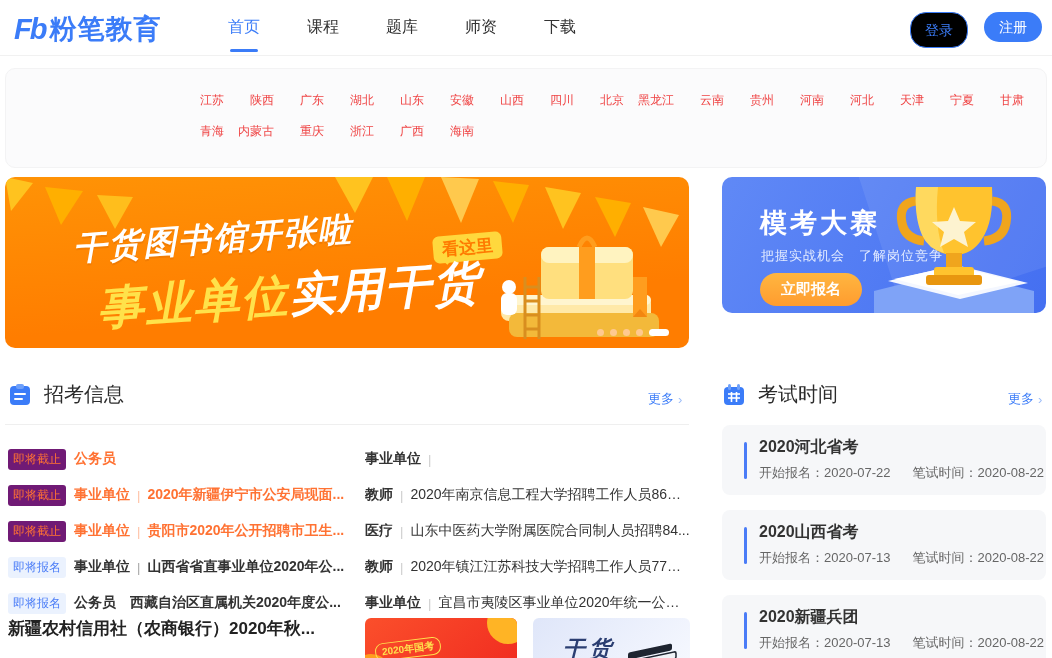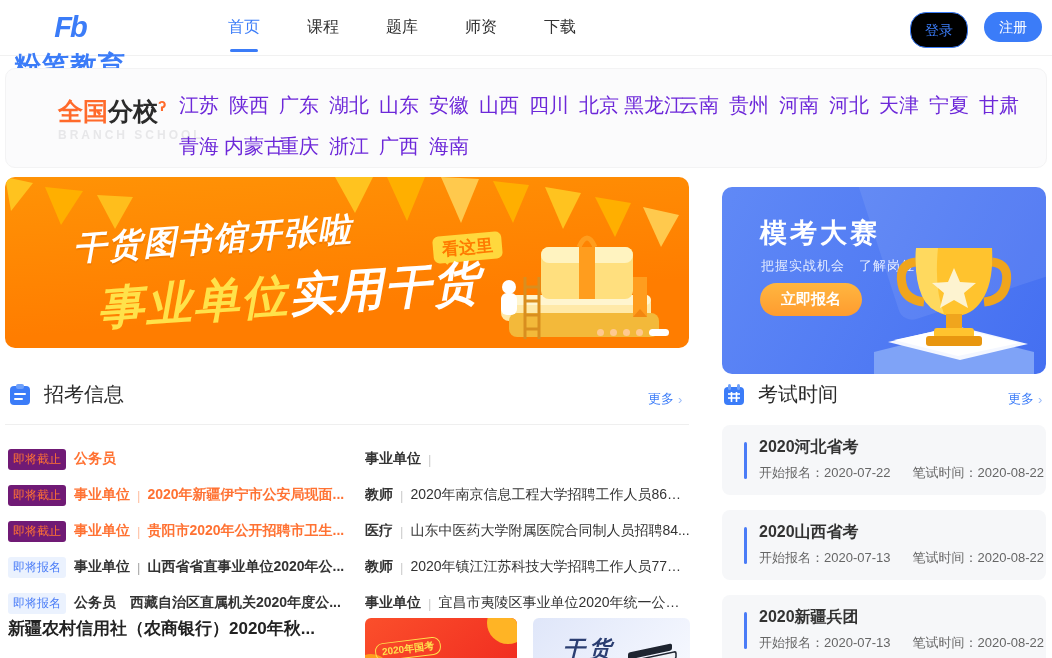--- a/index.html
+++ b/index.html
@@ -3,58 +3,58 @@
 <meta charset="utf-8">
 <style>
   * { margin:0; padding:0; box-sizing:border-box; }
   html,body { width:1052px; height:658px; }
   body {
     position:relative; overflow:hidden; background:#fff;
     font-family:"Liberation Sans","DejaVu Sans",sans-serif; color:#333;
   }
   
   .header { position:absolute; top:0; left:0; width:1052px; height:56px; background:#fff; border-bottom:1px solid #f1f1f1; }
-  .logo { position:absolute; left:14px; top:11px; display:flex; align-items:center; gap:4px;flex-direction:column; }
+  .logo { position:absolute; left:14px; top:11px; display:flex; align-items:center; gap:4px; }
   .logo-mark { font-size:29px; font-weight:bold; font-style:italic; color:#3b7cf8; letter-spacing:-2px; }
   .logo-text { font-size:27px; font-weight:bold; color:#3b7cf8; letter-spacing:1px; }
   .nav { position:absolute; left:183px; top:0; height:56px; display:flex; }
   .nav-item { position:relative; height:56px; line-height:54px; font-size:16px; color:#333; margin-right:47px; cursor:pointer; white-space:nowrap; }
   .nav-item.active { color:#3b7cf8;margin-left:45px; }
   .nav-item.active::after { content:""; position:absolute; left:50%; transform:translateX(-50%); bottom:4px; width:28px; height:3px; border-radius:2px; background:#3b7cf8; }
   .auth { position:absolute; right:10px; top:12px; display:flex; gap:16px; }
   .btn-login { width:58px; height:36px; line-height:28px; text-align:center; border:1px solid #3b7cf8; color:#3b7cf8; border-radius:16px; font-size:14px; background:#000000; cursor:pointer; }
   .btn-register { width:58px; height:30px; line-height:30px; text-align:center; color:#fff; background:#3b7cf8; border-radius:16px; font-size:14px; border:none; cursor:pointer; }
 
   
   .branch { position:absolute; left:5px; top:68px; width:1042px; height:100px; background:#fbfbfc; border:1px solid #f3f3f4; border-radius:10px; }
   .branch-logo { position:absolute; left:52px; top:24px; }
   .branch-title { font-size:25px; font-weight:bold; line-height:26px; white-space:nowrap; }
   .branch-title .hl { color:#ff6a2b; }
   .branch-title .rest { color:#2b2b2b; }
   .branch-title .curl { color:#ff6a2b; font-size:15px; vertical-align:super; font-weight:bold; }
   .branch-sub { margin-top:4px; font-size:12px; font-weight:bold; letter-spacing:3px; color:#e7e7e9; white-space:nowrap; }
   .provinces { position:absolute; left:168px; top:23px; display:grid; grid-template-columns:repeat(17,50px); row-gap:14px; }
-  .prov { font-size:20px; color:#6d28d9; text-align:center; cursor:pointer; white-space:nowrap; }
+  .prov { font-size:12px; color:#ef4444; text-align:right; cursor:pointer; white-space:nowrap; }
 
   
   .banner-main { position:absolute; left:5px; top:177px; width:684px; height:171px; border-radius:10px; overflow:hidden; background:linear-gradient(175deg,#ff9306 0%,#ff7d00 70%); cursor:pointer; }
   .bunting { position:absolute; top:0; left:0; }
   .bm-line1 { position:absolute; left:68px; top:40px; transform:rotate(-4deg); font-size:33px; font-weight:bold; font-style:italic; color:#fff; letter-spacing:2px; text-shadow:0 2px 0 rgba(200,90,0,.25); white-space:nowrap; }
   .bm-bubble { position:absolute; left:428px; top:57px; transform:rotate(-5deg); background:#ffd83d; color:#ff7a00; font-size:17px; font-weight:bold; padding:2px 9px; border-radius:6px; white-space:nowrap; }
   .bm-bubble::after { content:""; position:absolute; left:8px; bottom:-7px; border:5px solid transparent; border-top-color:#ffd83d; }
   .bm-line2 { position:absolute; left:92px; top:88px; transform:rotate(-4deg); font-size:46px; font-weight:bold; font-style:italic; letter-spacing:2px; white-space:nowrap; }
   .bm-line2 .y { color:#ffe24a; }
   .bm-line2 .w { color:#fff; }
   .bm-art { position:absolute; right:18px; top:40px; }
   .bm-dots { position:absolute; right:20px; bottom:12px; display:flex; align-items:center; gap:6px; }
   .bm-dot { width:7px; height:7px; border-radius:50%; background:#ffc98f; cursor:pointer; }
   .bm-dot-active { width:20px; height:7px; border-radius:4px; background:#fff; cursor:pointer; }
 
   
-  .banner-side { position:absolute; left:722px; top:177px; width:324px; height:187px; border-radius:10px; overflow:hidden; background:linear-gradient(118deg,#6089f6 0%,#446ff1 100%); cursor:pointer;margin-top:10px; }
+  .banner-side { position:absolute; left:722px; top:177px; width:324px; height:136px; border-radius:10px; overflow:hidden; background:linear-gradient(118deg,#6089f6 0%,#446ff1 100%); cursor:pointer; }
   .bs-deco { position:absolute; left:150px; top:-60px; width:260px; height:160px; background:rgba(255,255,255,.08); transform:rotate(-18deg); border-radius:14px; }
   .bs-title { position:absolute; left:38px; top:28px; font-size:27px; font-weight:bold; color:#fff; letter-spacing:3px; white-space:nowrap; }
   .bs-sub { position:absolute; left:39px; top:70px; font-size:13px; color:#e4ecff; letter-spacing:1px; white-space:nowrap; }
   .bs-btn { position:absolute; left:38px; top:96px; padding:7px 21px; border-radius:17px; background:linear-gradient(180deg,#ffb640,#ff9c2f); color:#fff; font-size:15px; font-weight:bold; border:none; cursor:pointer; white-space:nowrap; }
   .bs-art { position:absolute; right:12px; bottom:0; }
 
   
   .sec-head { position:absolute; display:flex; align-items:center; }
   .sec-icon { margin-right:12px; display:inline-flex; }
   .sec-title { font-size:20px; color:#2b2b2b; white-space:nowrap; }
@@ -111,26 +111,20 @@
     <div class="nav-item">师资</div>
     <div class="nav-item">下载</div>
   </div>
   <div class="auth">
     <button class="btn-login">登录</button>
     <button class="btn-register">注册</button>
   </div>
 </div>
 
 <div class="branch">
-  <div class="branch-logo">
-    <div class="branch-title">
-      <span class="hl">全国</span><span class="rest">分校</span><span class="curl">ʔ</span>
-    </div>
-    <div class="branch-sub">BRANCH SCHOOL</div>
-  </div>
   <div class="provinces">
     <span class="prov">江苏</span>
     <span class="prov">陕西</span>
     <span class="prov">广东</span>
     <span class="prov">湖北</span>
     <span class="prov">山东</span>
     <span class="prov">安徽</span>
     <span class="prov">山西</span>
     <span class="prov">四川</span>
     <span class="prov">北京</span>

